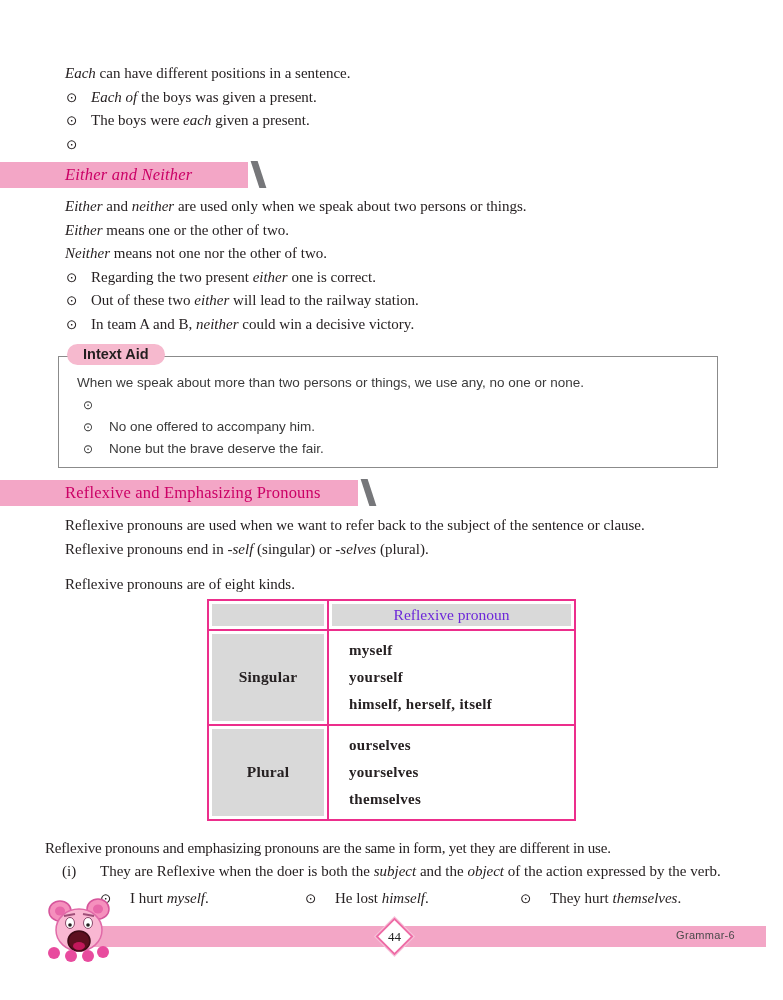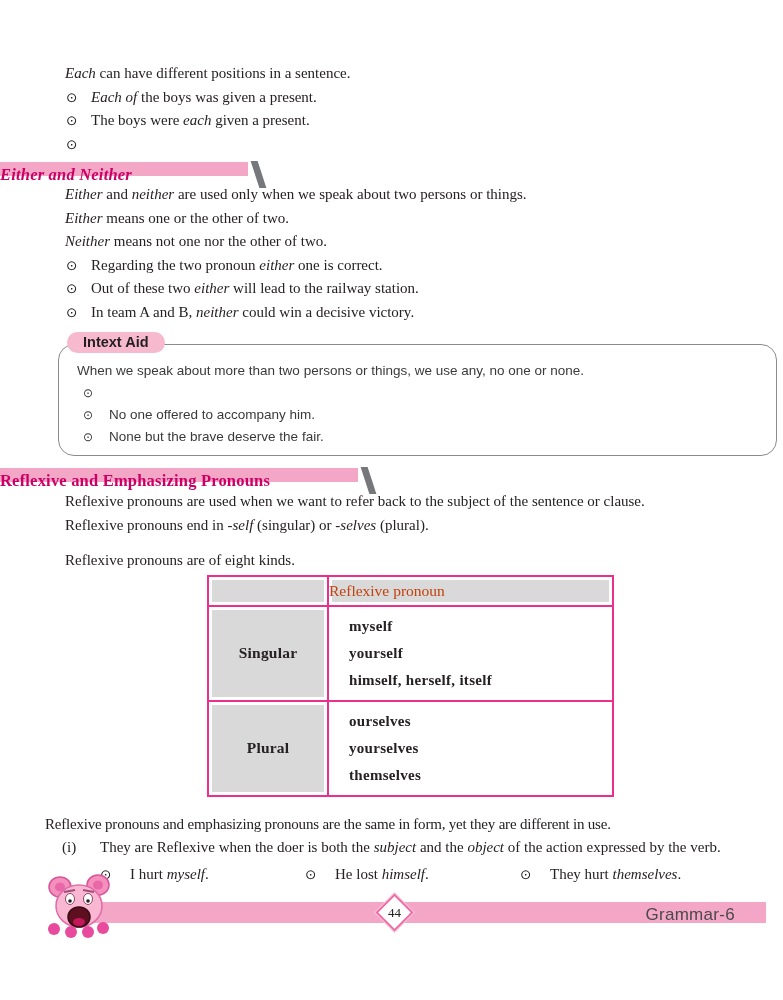--- a/index.html
+++ b/index.html
@@ -10,48 +10,48 @@
   *{box-sizing:border-box}
   html,body{margin:0;padding:0}
   body{
     width:783px;height:1000px;background:#ffffff;position:relative;overflow:hidden;
     font-family:"Liberation Serif",serif;color:var(--text-color);
   }
   .line{font-size:15px;line-height:23.5px;margin:0 0 0 65px;white-space:nowrap}
   .bullet{display:flex;align-items:baseline;margin:0 0 0 66px;font-size:15px;line-height:23.5px;white-space:nowrap}
   .bullet .glyph{width:25px;flex:none;font-size:13.5px}
   .banner{
-    position:relative;height:14px;line-height:25px;background:var(--banner-bg);
-    font-weight:bold;font-size:16.5px;color:var(--banner-text);
+    position:relative;height:26px;line-height:25px;background:var(--banner-bg);
+    padding-left:65px;font-weight:normal;font-size:16.5px;color:var(--banner-text);
     letter-spacing:.2px;white-space:nowrap;
   }
   .banner::after{
     content:"";position:absolute;right:-14px;top:-1px;width:7px;height:27px;
     background:var(--slash-gray);transform:skewX(18deg);
   }
   .banner-1{width:248px;font-style:italic;margin-top:6px}
   .banner-2{width:358px;margin-top:12px}
   .para-gap{margin-top:7px}
   .intext{
-    position:relative;width:719px;margin:20px 0 0 58px;border:1.5px solid #8b8b8b;
-    border-radius:16px;padding:15px 12px 7px 18px;
+    position:relative;width:660px;margin:20px 0 0 58px;border:1.5px solid #8b8b8b;
+    border-radius:0;padding:15px 12px 7px 18px;
   }
   .intext-label{
     position:absolute;top:-13px;left:8px;background:var(--intext-pill);
     border-radius:13px;padding:2px 16px 3px;
     font-family:"Liberation Sans",sans-serif;font-weight:bold;font-size:14.5px;color:#231f20;
   }
   .intext .iline{font-family:Liberation Sans, sans-serif;font-size:13.5px;line-height:22px;margin:0;color:#3a3a3a}
   .intext .bullet{margin-left:6px;font-family:"Liberation Sans",sans-serif;font-size:13.5px;line-height:22px;color:#3a3a3a}
   .intext .bullet .glyph{width:26px;font-size:12px}
   .pronoun-table{border-collapse:collapse;margin:2px 0 0 207px}
   .pronoun-table td,.pronoun-table th{border:2px solid var(--table-border);padding:0}
   .gray-cell{background:var(--cell-gray);box-shadow:inset 0 0 0 3px #fff}
   .pronoun-table .hdr-row{height:30px}
-  .pronoun-table .hdr-cell{width:285px;font-weight:normal;font-size:15.5px;text-align:left;color:#c2410c}
+  .pronoun-table .hdr-cell{width:247px;font-weight:normal;font-size:15.5px;text-align:center;color:#6d28d9}
   .pronoun-table .corner-cell{width:120px}
   .pronoun-table .label-cell{text-align:center;font-weight:bold;font-size:15.5px;letter-spacing:.2px}
   .pronoun-table .data-cell{vertical-align:middle;padding:6px 0 6px 20px;height:92px}
   .pronoun-table .data-cell div{font-weight:bold;font-size:15px;line-height:27px;letter-spacing:.3px}
   .point{display:flex;margin:0 0 0 62px;width:668px;font-size:15px;line-height:23.5px}
   .point .marker{width:38px;flex:none}
   .examples{display:grid;grid-template-columns:205px 215px 1fr;margin:3px 0 0 100px}
   .examples .bullet{margin-left:0}
   .examples .glyph{width:30px}
   .footer{position:relative;margin-top:8px;height:52px}
@@ -59,21 +59,21 @@
   .diamond{
     position:absolute;left:381px;top:5px;width:27px;height:27px;background:#fff;
     border:2px solid #ee6ba5;box-shadow:0 0 0 1px #f6c3da;transform:rotate(45deg);
   }
   .diamond span{
     position:absolute;inset:0;display:flex;align-items:center;justify-content:center;
     transform:rotate(-45deg);font-size:13px;color:#222;
   }
   .grammar-label{
     position:absolute;right:48px;top:11px;font-family:"Liberation Sans",sans-serif;
-    font-size:17px;color:#4a4a4a;letter-spacing:.3px;
+    font-size:11px;color:#4a4a4a;letter-spacing:.3px;
   }
   .mascot{position:absolute;left:45px;top:-20px;width:74px;height:64px}
   i{font-style:italic}
 </style>
 </head>
 <body>
 
 <p class="line" style="margin-top:62px"><i>Each</i><span> can have different positions in a sentence.</span></p>
 <div class="bullet">
   <span class="glyph">⊙</span>
@@ -86,21 +86,21 @@
 <div class="bullet">
   <span class="glyph">⊙</span>
 </div>
 
 <div class="banner banner-1">Either and Neither</div>
 <p class="line para-gap"><i>Either</i><span> and </span><i>neither</i><span> are used only when we speak about two persons or things.</span></p>
 <p class="line"><i>Either</i><span> means one or the other of two.</span></p>
 <p class="line"><i>Neither</i><span> means not one nor the other of two.</span></p>
 <div class="bullet">
   <span class="glyph">⊙</span>
-  <span><span>Regarding the two pronoun </span><i>either</i><span> one is correct.</span></span>
+  <span><span>Regarding the two present </span><i>either</i><span> one is correct.</span></span>
 </div>
 <div class="bullet">
   <span class="glyph">⊙</span>
   <span><span>Out of these two </span><i>either</i><span> will lead to the railway station.</span></span>
 </div>
 <div class="bullet">
   <span class="glyph">⊙</span>
   <span><span>In team A and B, </span><i>neither</i><span> could win a decisive victory.</span></span>
 </div>
 

